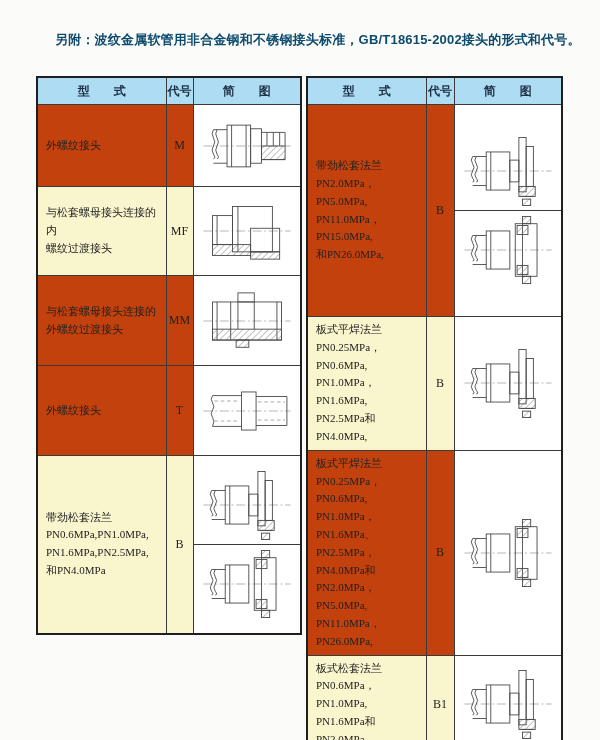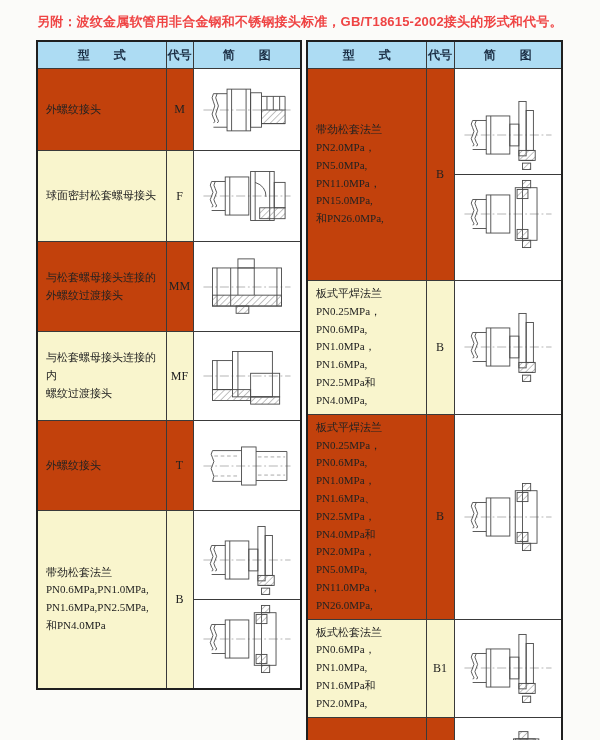--- a/index.html
+++ b/index.html
@@ -4,22 +4,22 @@
 <style>
   html,body{margin:0;padding:0;}
   body{
     width:600px;height:740px;
     background:#fbfbf9;
     font-family:"DejaVu Sans",sans-serif;
     color:#2b2b2b;
     position:relative;
   }
   .page-title{
-    font-size:13px;font-weight:bold;color:#ef4444;
-    margin:0;padding:13px 0 9px 37px;
+    font-size:13px;font-weight:bold;color:#0c4a6e;
+    margin:18px;padding:13px 0 9px 37px;
     letter-spacing:0.2px;
     font-family:"Liberation Sans","DejaVu Sans",sans-serif;
   }
   .tables-wrap{
     display:flex;gap:4px;margin-left:36px;align-items:flex-start;
   }
   table{
     border-collapse:collapse;
     border:2px solid #1f1f1f;
     table-layout:fixed;
@@ -111,38 +111,35 @@
     <rect x="56" y="24" width="12" height="38"></rect>
     <path d="M68 28 H94 V43 M68 58 H94"></path>
     <line x1="74" y1="28" x2="74" y2="43"></line>
     <line x1="81" y1="28" x2="81" y2="43"></line>
     <line x1="88" y1="28" x2="88" y2="43"></line>
     <rect class="fh" x="68" y="43" width="26" height="15"></rect>
   </svg>
 </div>
       </td>
     </tr>
-    <tr style="height:91px">
-      <td class="type hl">球面密封松套螺母接头</td>
-      <td class="code hl">F</td>
-      <td class="diagcell">
-        <div class="diag">
-  <svg viewBox="0 0 104 86">
-    <line class="cl" x1="4" y1="43" x2="100" y2="43"></line>
-    <path d="M13 27 q-3 4 0 8 t0 8 t0 8 t0 4"></path>
-    <path d="M17 27 q-3 4 0 8 t0 8 t0 8 t0 4"></path>
-    <path d="M13 27 H28 M13 59 H28"></path>
-    <rect x="28" y="22" width="26" height="42"></rect>
-    <line x1="33" y1="22" x2="33" y2="64"></line>
-    <rect x="56" y="16" width="26" height="54"></rect>
-    <line x1="61" y1="16" x2="61" y2="70"></line>
-    <line x1="77" y1="16" x2="77" y2="70"></line>
-    <path d="M61 28 q12 4 12 16"></path>
-    <rect x="82" y="28" width="12" height="28"></rect>
-    <rect class="fh" x="66" y="56" width="28" height="12"></rect>
+    <tr style="height:89px">
+      <td class="type hl">与松套螺母接头连接的内
+螺纹过渡接头</td>
+      <td class="code hl">MF</td>
+      <td class="diagcell">
+        <div class="diag">
+  <svg viewBox="0 0 104 86">
+    <line class="cl" x1="4" y1="43" x2="100" y2="43"></line>
+    <rect x="14" y="26" width="22" height="32"></rect>
+    <line x1="19" y1="26" x2="19" y2="58"></line>
+    <rect x="36" y="16" width="44" height="50"></rect>
+    <line x1="42" y1="16" x2="42" y2="66"></line>
+    <rect x="56" y="40" width="32" height="26"></rect>
+    <rect class="fh" x="14" y="58" width="42" height="12"></rect>
+    <rect class="fh" x="56" y="66" width="32" height="8"></rect>
   </svg>
 </div>
       </td>
     </tr>
     <tr style="height:90px">
       <td class="type">与松套螺母接头连接的
 外螺纹过渡接头</td>
       <td class="code">MM</td>
       <td class="diagcell">
         <div class="diag">
@@ -150,39 +147,20 @@
     <line class="cl" x1="4" y1="43" x2="100" y2="43"></line>
     <rect x="14" y="22" width="76" height="42"></rect>
     <line x1="19" y1="22" x2="19" y2="64"></line>
     <line x1="34" y1="22" x2="34" y2="64"></line>
     <line x1="85" y1="22" x2="85" y2="64"></line>
     <rect x="42" y="12" width="18" height="10"></rect>
     <line x1="42" y1="22" x2="42" y2="52"></line>
     <line x1="60" y1="22" x2="60" y2="52"></line>
     <rect class="fh" x="14" y="52" width="76" height="12"></rect>
     <rect class="fh" x="40" y="64" width="14" height="8"></rect>
-  </svg>
-</div>
-      </td>
-    </tr>
-    <tr style="height:89px">
-      <td class="type hl">与松套螺母接头连接的内
-螺纹过渡接头</td>
-      <td class="code hl">MF</td>
-      <td class="diagcell">
-        <div class="diag">
-  <svg viewBox="0 0 104 86">
-    <line class="cl" x1="4" y1="43" x2="100" y2="43"></line>
-    <rect x="14" y="26" width="22" height="32"></rect>
-    <line x1="19" y1="26" x2="19" y2="58"></line>
-    <rect x="36" y="16" width="44" height="50"></rect>
-    <line x1="42" y1="16" x2="42" y2="66"></line>
-    <rect x="56" y="40" width="32" height="26"></rect>
-    <rect class="fh" x="14" y="58" width="42" height="12"></rect>
-    <rect class="fh" x="56" y="66" width="32" height="8"></rect>
   </svg>
 </div>
       </td>
     </tr>
     <tr style="height:90px">
       <td class="type">外螺纹接头</td>
       <td class="code">T</td>
       <td class="diagcell">
         <div class="diag">
   <svg viewBox="0 0 104 86">

